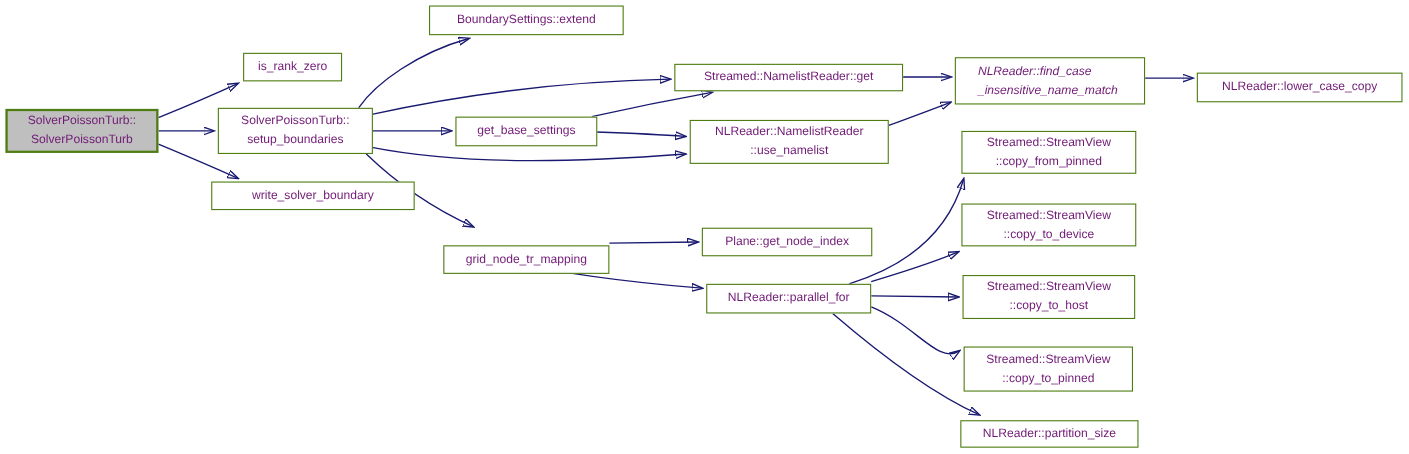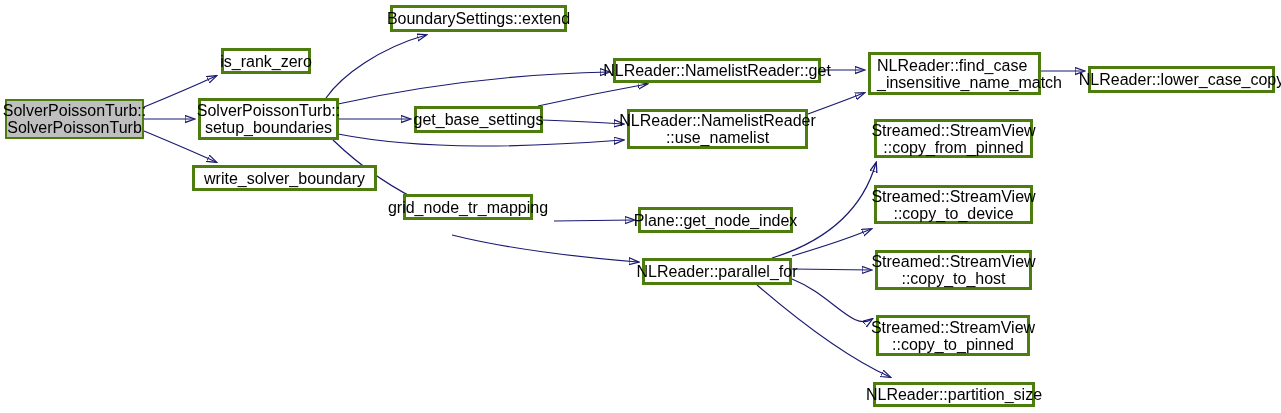--- a/index.html
+++ b/index.html
@@ -9,39 +9,40 @@
     background:#ffffff;
     font-family:"Liberation Sans",sans-serif;
     overflow:hidden;
   }
   .edges{position:absolute;left:0;top:0;width:1281px;height:413px;}
   .edges path{fill:none;stroke:#191970;stroke-width:1.2px;}
   .node{
     position:absolute;
     box-sizing:border-box;
     background:#ffffff;
-    border:3px solid #4d7c0f;
-    color:#000000;
+    border:1px solid #4d7c0f;
+    color:#701a75;
     display:flex;
     align-items:center;
     justify-content:center;
     text-align:center;
-    font-size:16px;
+    font-size:11px;
     line-height:17px;
     white-space:pre-line;
     cursor:pointer;
   }
   .node.highlight{
     background:#bfbfbf;
     border-width:2px;
   }
   .node.align-left{
     justify-content:flex-start;
     text-align:left;
-    padding-left:6px;
+    padding-left:20px;
+    font-style:italic;
   }
 </style>
 </head>
 <body>
 
 <div class="graph">
 
   <svg class="edges" width="1281" height="413" viewBox="0 0 1281 413" xmlns="http://www.w3.org/2000/svg">
     <defs>
       <marker id="arrow" markerWidth="11" markerHeight="9" refX="9" refY="4" orient="auto" markerUnits="userSpaceOnUse">
@@ -86,21 +87,21 @@
 
   <div class="node" style="left:192px;top:165px;width:185px;height:26px">
     <span>write_solver_boundary</span>
   </div>
 
   <div class="node" style="left:390px;top:5px;width:177px;height:27px">
     <span>BoundarySettings::extend</span>
   </div>
 
   <div class="node" style="left:613px;top:58px;width:208px;height:25px">
-    <span>NLReader::NamelistReader::get</span>
+    <span>Streamed::NamelistReader::get</span>
   </div>
 
   <div class="node" style="left:414px;top:106px;width:129px;height:27px">
     <span>get_base_settings</span>
   </div>
 
   <div class="node" style="left:627px;top:109px;width:181px;height:40px">
     <span>NLReader::NamelistReader
 ::use_namelist</span>
   </div>
@@ -117,21 +118,21 @@
   <div class="node" style="left:874px;top:119px;width:159px;height:39px">
     <span>Streamed::StreamView
 ::copy_from_pinned</span>
   </div>
 
   <div class="node" style="left:874px;top:185px;width:159px;height:39px">
     <span>Streamed::StreamView
 ::copy_to_device</span>
   </div>
 
-  <div class="node" style="left:403px;top:194px;width:130px;height:26px">
+  <div class="node" style="left:403px;top:223px;width:151px;height:26px">
     <span>grid_node_tr_mapping</span>
   </div>
 
   <div class="node" style="left:638px;top:207px;width:155px;height:26px">
     <span>Plane::get_node_index</span>
   </div>
 
   <div class="node" style="left:642px;top:258px;width:150px;height:27px">
     <span>NLReader::parallel_for</span>
   </div>

